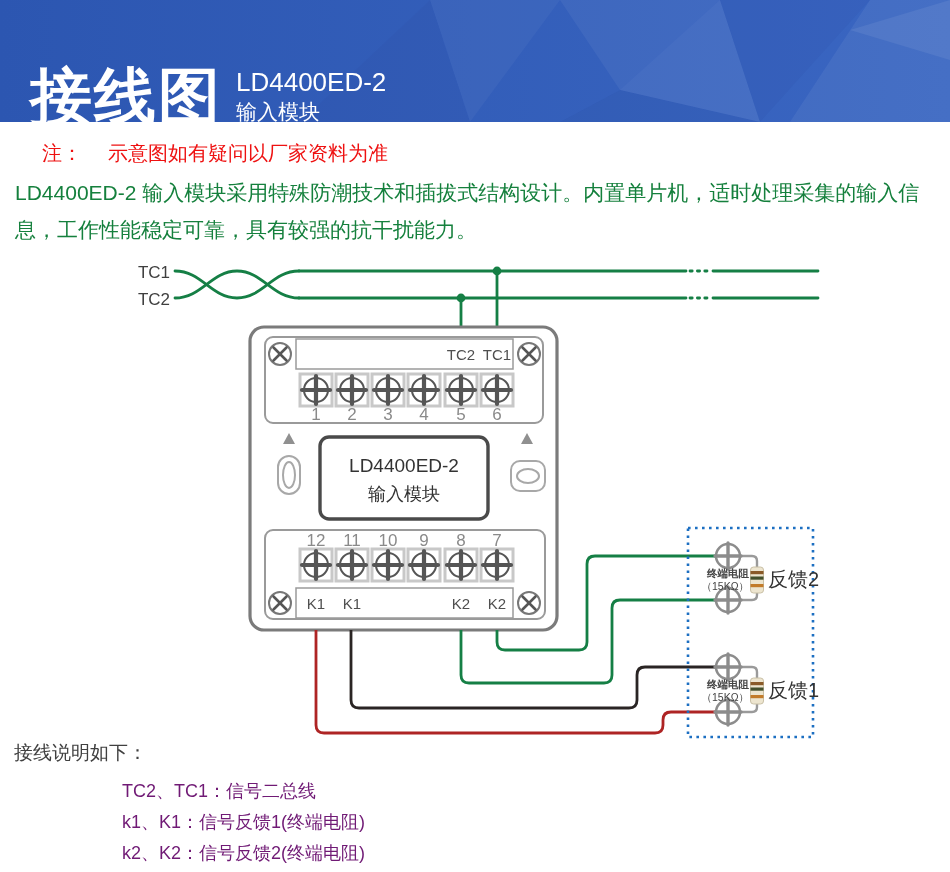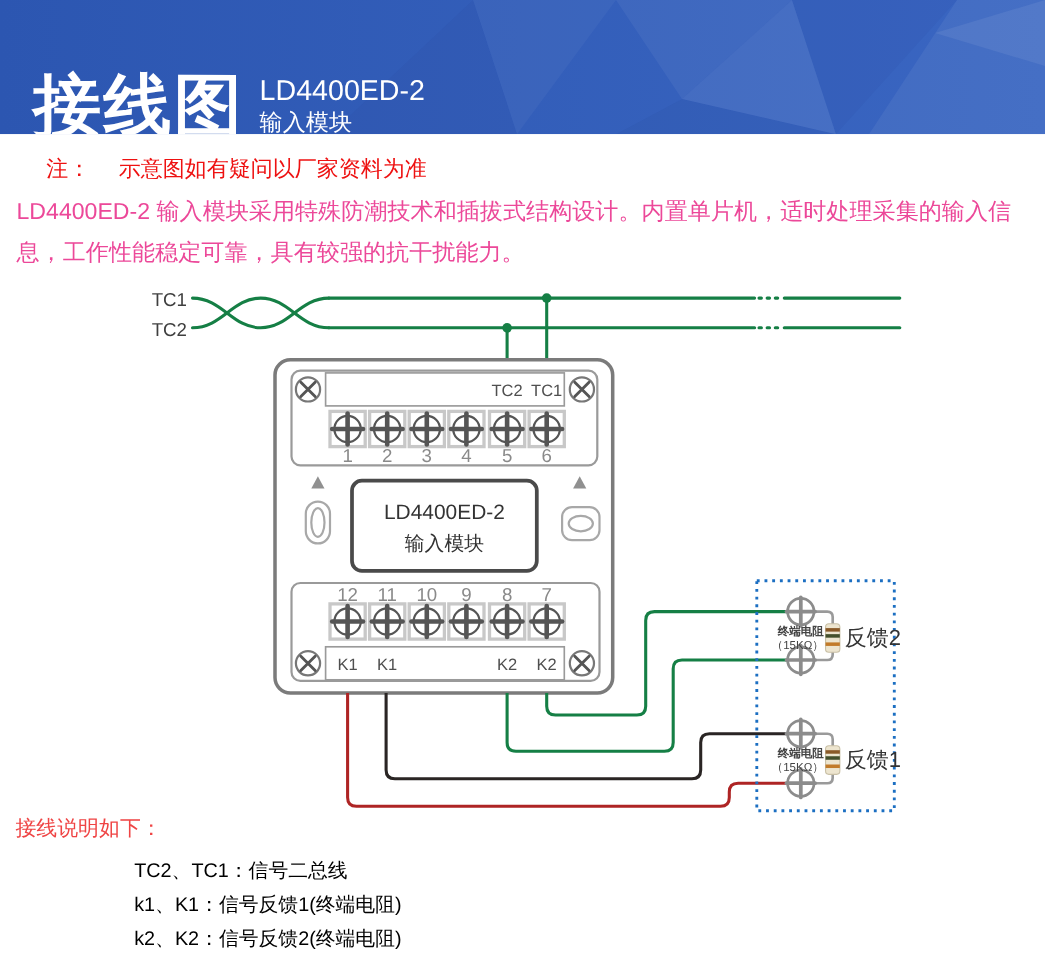--- a/index.html
+++ b/index.html
@@ -15,25 +15,25 @@
     margin-left:30px;line-height:1;position:relative;z-index:2;
   }
   .banner-sub{margin-left:14px;color:#ffffff;position:relative;z-index:2;}
   .banner-sub .model{font-size:26px;line-height:1.2;}
   .banner-sub .mtype{font-size:21px;line-height:1.35;}
   
   .note{position:absolute;left:15px;top:140px;font-size:20px;white-space:nowrap;margin-left:27px;}
   .note .prefix{margin-right:26px;}
   .desc{
     position:absolute;left:15px;top:174px;width:918px;
-    font-size:21px;line-height:37px;color:#ec4899;
+    font-size:21px;line-height:37px;color:#15803d;
   }
   .legend{position:absolute;left:14px;top:740px;}
   .legend-heading{font-size:19px;}
-  .legend-items{margin:10px 0 0 108px;font-size:18px;color:#000000;}
+  .legend-items{margin:10px 0 0 108px;font-size:18px;color:#701a75;}
   .legend-items div{line-height:31px;}
   
   .diagram{position:absolute;left:0;top:0;width:950px;height:872px;pointer-events:none;}
   svg text{font-family:"Liberation Sans","DejaVu Sans",sans-serif;}
 </style>
 </head>
 <body>
 
 <div class="banner">
   <svg width="950" height="122" style="position:absolute;left:0;top:0">
@@ -200,19 +200,19 @@
     <use href="#resistor" x="757" y="691"></use>
     <use href="#fbscrew" x="728" y="667"></use>
     <use href="#fbscrew" x="728" y="712"></use>
     <text x="749" y="688" text-anchor="end" font-size="10.5" fill="#444444" font-weight="bold">终端电阻</text>
     <text x="749" y="701" text-anchor="end" font-size="10.5" fill="#444444">（15KΩ）</text>
     <text x="768" y="697" font-size="20" fill="#333333">反馈1</text>
   </g>
 </svg>
 
 <div class="legend">
-  <div class="legend-heading" style="color:#ef4444">接线说明如下：</div>
+  <div class="legend-heading" style="color:#404040">接线说明如下：</div>
   <div class="legend-items">
     <div>TC2、TC1：信号二总线</div>
     <div>k1、K1：信号反馈1(终端电阻)</div>
     <div>k2、K2：信号反馈2(终端电阻)</div>
   </div>
 </div>
 
 </body></html>

